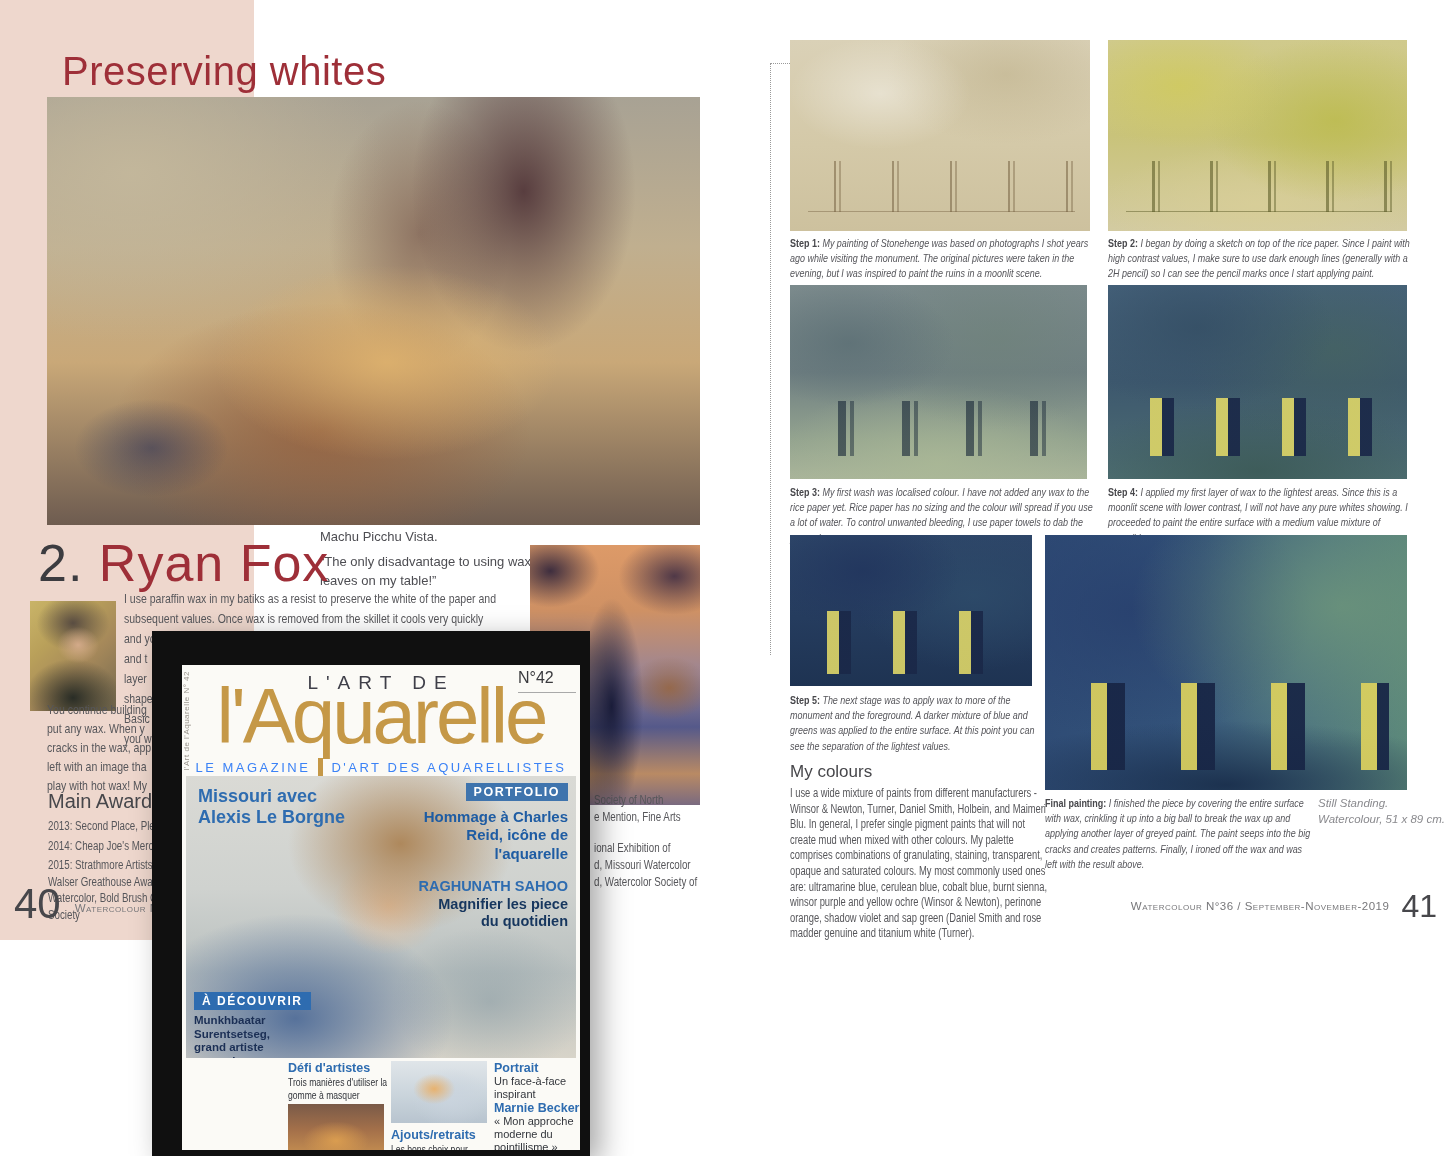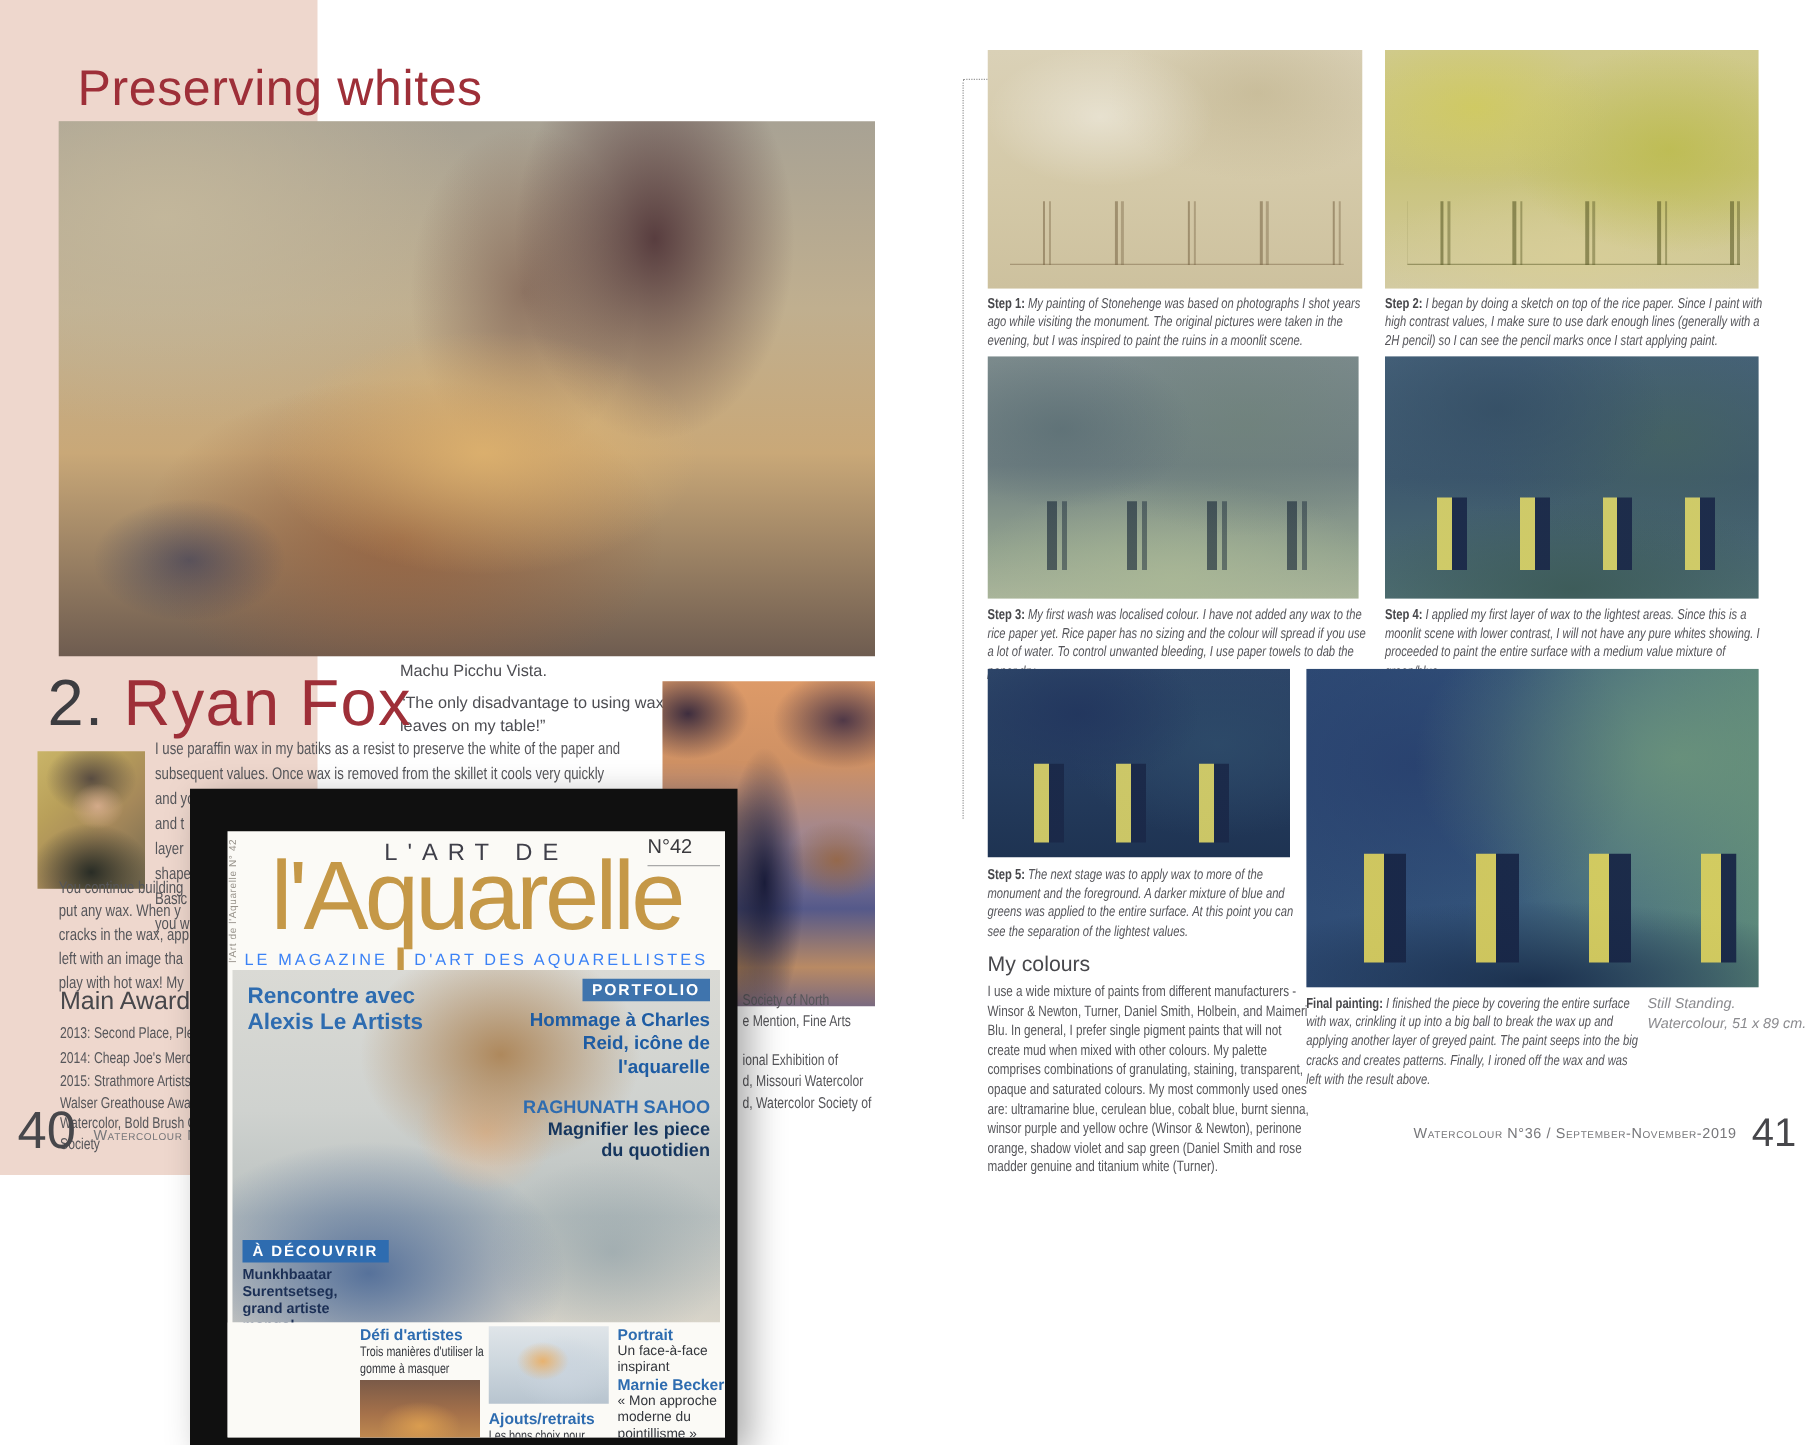--- a/index.html
+++ b/index.html
@@ -225,21 +225,21 @@
       <div class="mast-sm">L'ART DE</div>
       <div class="issue">N°42</div>
       <div class="mast">l'Aquarelle</div>
       <div class="tagline">
         <span>LE MAGAZINE</span>
         <span class="bar"></span>
         <span>D'ART DES AQUARELLISTES</span>
       </div>
       <div class="girl">
         <div class="art art-girl"></div>
-        <div class="feat-main">Rencontre avec Alexis Le Artists</div>
+        <div class="feat-main">Missouri avec Alexis Le Borgne</div>
         <span class="badge b-portfolio">PORTFOLIO</span>
         <div class="pf-text">Hommage à Charles Reid, icône de l'aquarelle</div>
         <div class="sahoo">RAGHUNATH SAHOO</div>
         <div class="sahoo-text">Magnifier les piece du quotidien</div>
         <span class="badge b-discover">À DÉCOUVRIR</span>
         <div class="disc-text">Munkhbaatar Surentsetseg, grand artiste mongol</div>
       </div>
       <div class="bstrip">
         <div class="bcol" style="left:106px;width:118px;">
           <div class="bt" style="position:absolute;top:3px;">Défi d'artistes</div>

